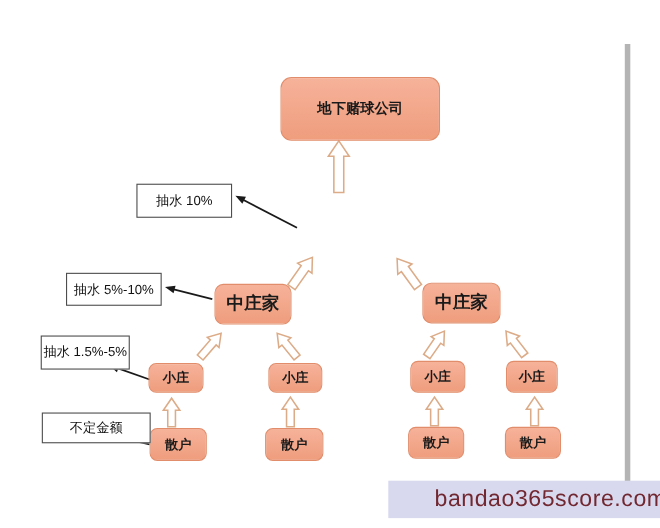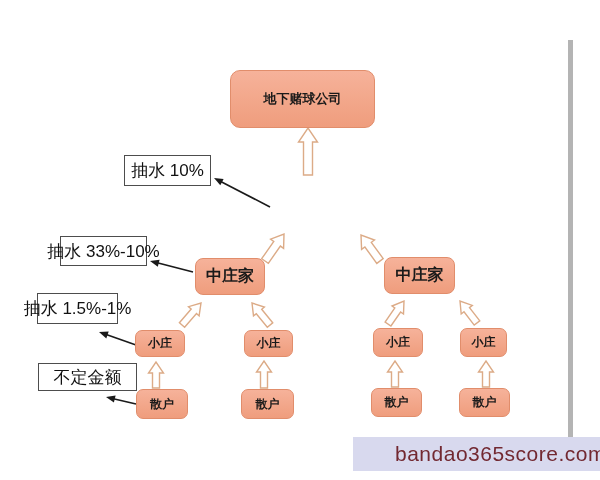--- a/index.html
+++ b/index.html
@@ -27,23 +27,24 @@
   .node.md { border-radius: 8px;  font-size: 16px; }
   .node.sm { border-radius: 7px;  font-size: 12px; }
   .note {
     position: absolute;
     display: flex;
     align-items: center;
     justify-content: center;
     background: #ffffff;
     border: 1px solid #4d4d4d;
     color: #111111;
-    font-size: 17px;
+    font-size: 12px;
     box-sizing: border-box;
     white-space: nowrap;
+    margin-top: 12px;
   }
   #arrow-layer {
     position: absolute;
     left: 0; top: 0;
     width: 600px; height: 480px;
     pointer-events: none;
   }
   .scrollbar-thumb {
     position: absolute;
     left: 568px; top: 40px;
@@ -86,21 +87,21 @@
       <line x1="270" y1="207" x2="218.79516981009735" y2="180.48321293737183" stroke="#1a1a1a" stroke-width="1.6"></line>
       <path d="M214 178 L223.6 178.9 L220.3 185.3 Z" fill="#1a1a1a"></path>
       <line x1="193" y1="272" x2="155.23153460417885" y2="262.3382995499062" stroke="#1a1a1a" stroke-width="1.6"></line>
       <path d="M150 261 L159.6 259.7 L157.8 266.7 Z" fill="#1a1a1a"></path>
       <line x1="136" y1="345" x2="104.09468475411612" y2="333.7900243730678" stroke="#1a1a1a" stroke-width="1.6"></line>
       <path d="M99 332 L108.7 331.6 L106.3 338.4 Z" fill="#1a1a1a"></path>
       <line x1="136" y1="404" x2="111.25874253260568" y2="398.22703992427466" stroke="#1a1a1a" stroke-width="1.6"></line>
       <path d="M106 397 L115.6 395.5 L113.9 402.6 Z" fill="#1a1a1a"></path>
     </svg>
 
-  <div class="node lg" style="left:230px; top:70px;  width:145px; height:58px;">地下赌球公司</div>
+  <div class="node lg" style="left:255px; top:70px;  width:145px; height:58px;">地下赌球公司</div>
 
 
   <div class="node md" style="left:195px; top:258px; width:70px; height:37px;">中庄家</div>
 
   <div class="node md" style="left:384px; top:257px; width:71px; height:37px;">中庄家</div>
 
   <div class="node sm" style="left:135px; top:330px; width:50px; height:27px;">小庄</div>
 
   <div class="node sm" style="left:244px; top:330px; width:49px; height:27px;">小庄</div>
 
@@ -111,23 +112,23 @@
   <div class="node sm" style="left:136px; top:389px; width:52px; height:30px;">散户</div>
 
   <div class="node sm" style="left:241px; top:389px; width:53px; height:30px;">散户</div>
 
   <div class="node sm" style="left:371px; top:388px; width:51px; height:29px;">散户</div>
 
   <div class="node sm" style="left:459px; top:388px; width:51px; height:29px;">散户</div>
 
   <div class="note" style="left:124px; top:155px; width:87px; height:31px;">抽水 10%</div>
 
-  <div class="note" style="left:60px; top:236px; width:87px; height:30px;">抽水 33%-10%</div>
+  <div class="note" style="left:60px; top:236px; width:87px; height:30px;">抽水 5%-10%</div>
 
-  <div class="note" style="left:37px; top:293px; width:81px; height:31px;">抽水 1.5%-1%</div>
+  <div class="note" style="left:37px; top:293px; width:81px; height:31px;">抽水 1.5%-5%</div>
 
   <div class="note" style="left:38px; top:363px; width:99px; height:28px;">不定金额</div>
 
   <div class="scrollbar-thumb"></div>
 
   <div class="watermark-bar">
     <span>bandao365score.com</span>
   </div>
 
 </div>

